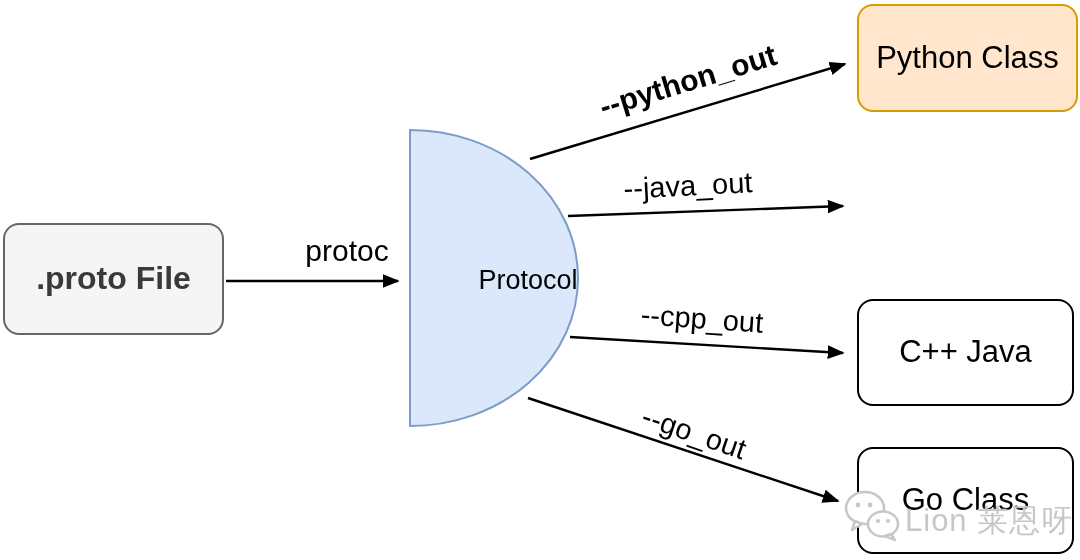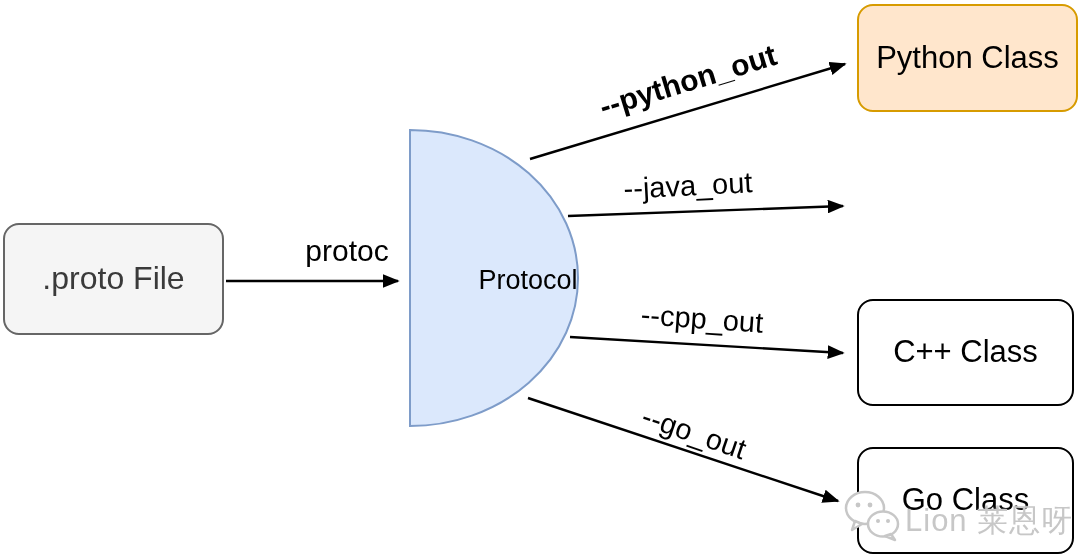--- a/index.html
+++ b/index.html
@@ -9,21 +9,21 @@
   }
   #shapes{position:absolute;left:0;top:0;width:1080px;height:560px;}
   .node{
     position:absolute;box-sizing:border-box;border-radius:16px;
     display:flex;align-items:center;justify-content:center;
     font-size:31px;line-height:1.1;text-align:center;
   }
   .node-proto{
     left:3px;top:223px;width:221px;height:112px;
     background:var(--proto-fill);border:2px solid var(--proto-border);
-    color:#3a3a3a;font-size:32px;
+    color:#3a3a3a;font-size:32px;font-weight:bold;
   }
   .node-python{
     left:857px;top:4px;width:221px;height:108px;
     background:var(--python-fill);border:2px solid var(--python-border);
   }
   .node-class{
     left:857px;width:217px;height:107px;
     background:var(--class-fill);border:2.5px solid var(--class-border);
   }
   .node-java{top:151px;}
@@ -93,21 +93,21 @@
 
   <div class="flag flag-python">--python_out</div>
   <div class="flag flag-java">--java_out</div>
   <div class="flag flag-cpp">--cpp_out</div>
   <div class="flag flag-go">--go_out</div>
 
   <div class="node node-python">
     <span>Python Class</span>
   </div>
   <div class="node node-class node-cpp">
-    <span>C++ Class</span>
+    <span>C++ Java</span>
   </div>
   <div class="node node-class node-go">
     <span>Go Class</span>
   </div>
 
   <div class="watermark">
     <svg class="wm-icon" width="58" height="54" viewBox="0 0 58 54">
       <ellipse class="wm-stroke" cx="22" cy="20" rx="19" ry="16"></ellipse>
       <path class="wm-stroke" d="M12,33 L9,42 L19,36 Z" stroke-linejoin="round"></path>
       <circle class="wm-dot" cx="15" cy="17" r="2.4"></circle>

